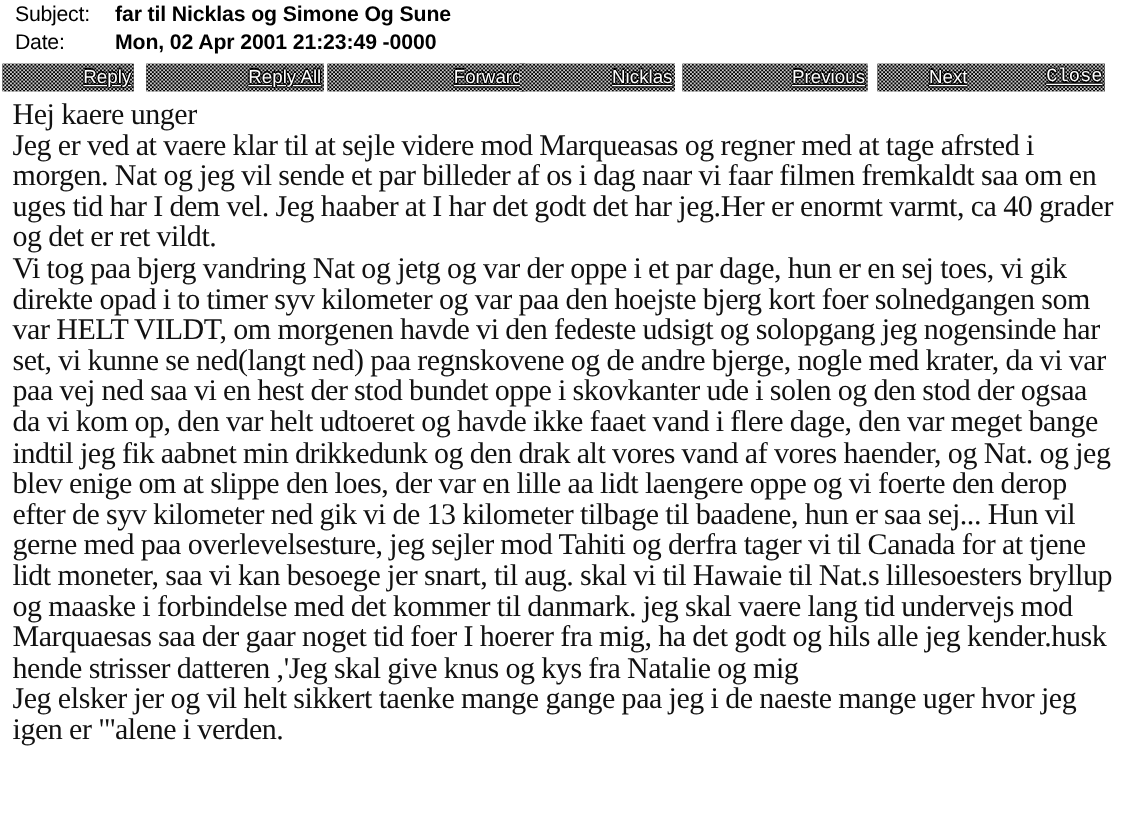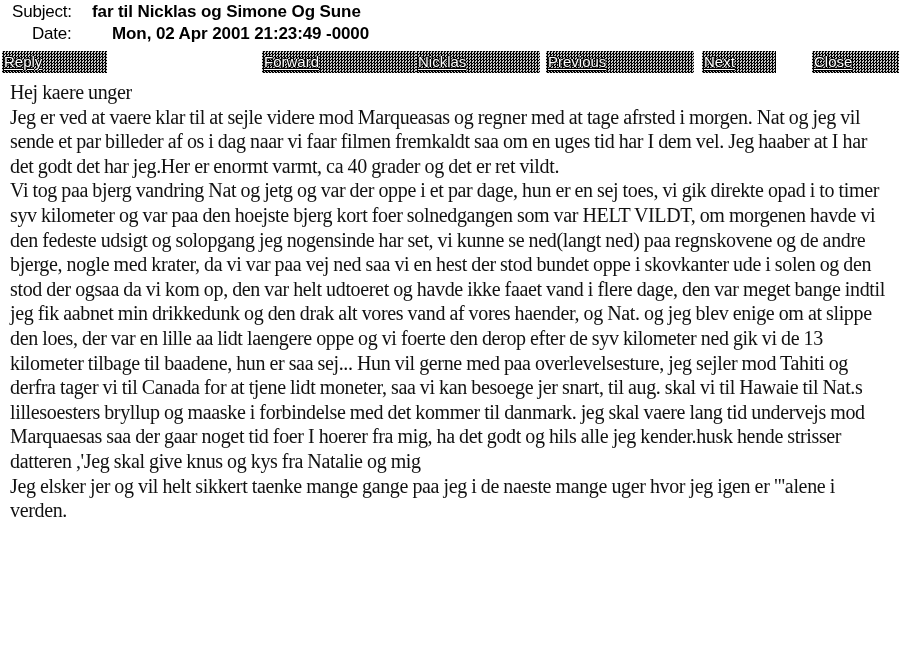--- a/index.html
+++ b/index.html
@@ -26,21 +26,21 @@
     width: 900px;
     height: 48px;
   }
   .hdr-row {
     position: absolute;
     left: 12px;
     white-space: nowrap;
     font-family: "Liberation Sans", "DejaVu Sans", sans-serif;
   }
   #subject-row { top: 2px; }
-  #date-row    { top: 24px; margin-left: 20px; }
+  #date-row    { top: 24px; }
 
   .hdr-label {
     display: inline-block;
     font-size: 17px;
     letter-spacing: -0.2px;
   }
   #subject-label {
     font-weight: normal;
     width: 80px;
   }
@@ -71,21 +71,21 @@
     box-sizing: border-box;
     
     background-color: #2b2b2b;
     background-image:
       repeating-conic-gradient(#000000 0% 25%, #c9c9c9 0% 50%);
     background-size: 3px 3px;
     color: #ffffff;
     font-family: "Liberation Sans", "DejaVu Sans", sans-serif;
     font-size: 15px;
     font-weight: normal;
-    text-align: left;
+    text-align: right;
     line-height: 22px;
     cursor: pointer;
     overflow: hidden;
   }
   .tb-button .tb-label {
     display: inline-block;
     position: relative;
     padding: 0 2px;
     color: #ffffff;
     text-decoration: underline;
@@ -97,30 +97,30 @@
        0 1px 0 #000000,
        0 -1px 0 #000000;
   }
 
   #btn-reply     { left: 2px;   width: 105px; }
   #btn-reply-all { left: 117px; width: 142px; }
   #btn-forward   { left: 262px; width: 158px; }
   #btn-delete    { left: 416px; width: 124px; }
   #btn-previous  { left: 546px; width: 148px; }
   #btn-next      { left: 702px; width: 74px;  }
-  #btn-close     { left: 812px; width: 87px; }
+  #btn-close     { left: 774px; width: 110px; font-family: Liberation Mono, monospace; }
 
   
   #message-body {
     position: absolute;
     left: 10px;
     top: 80px;
     width: 884px;
     font-family: "Liberation Serif", "DejaVu Serif", serif;
-    font-size: 20px;
+    font-size: 24px;
     line-height: 24.6px;
     letter-spacing: -0.35px;
     word-spacing: -0.3px;
     color: #111111;
   }
   #message-body .para {
     margin: 0;
     white-space: pre-wrap;
   }
   #message-body .blank-line {
@@ -141,20 +141,23 @@
   </div>
 
 </div>
 
 <div id="toolbar">
 
   <div class="tb-button" id="btn-reply">
     <span class="tb-label">Reply</span>
   </div>
 
+  <div class="tb-button" id="btn-reply-all">
+    <span class="tb-label">Reply All</span>
+  </div>
 
   <div class="tb-button" id="btn-forward">
     <span class="tb-label">Forward</span>
   </div>
 
   <div class="tb-button" id="btn-delete">
     <span class="tb-label">Nicklas</span>
   </div>
 
   <div class="tb-button" id="btn-previous">

